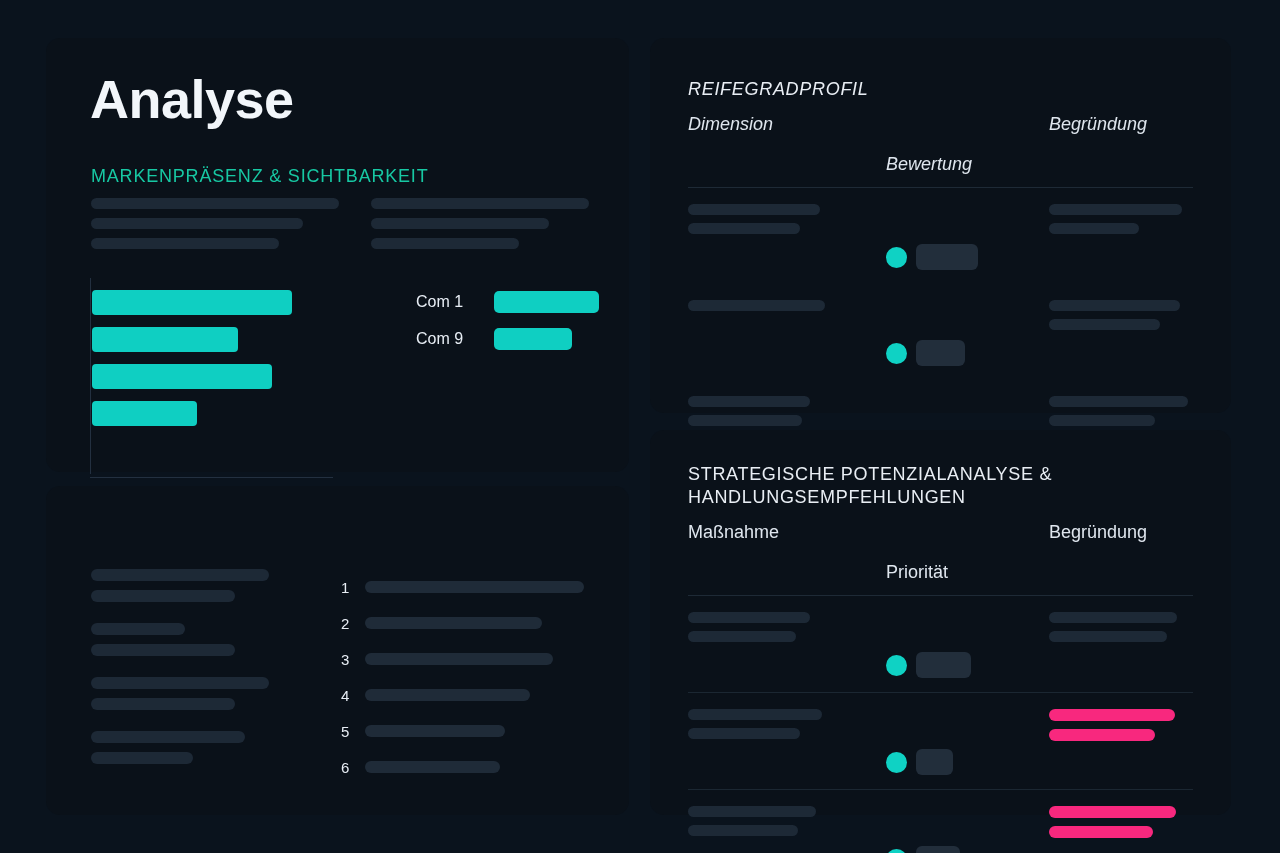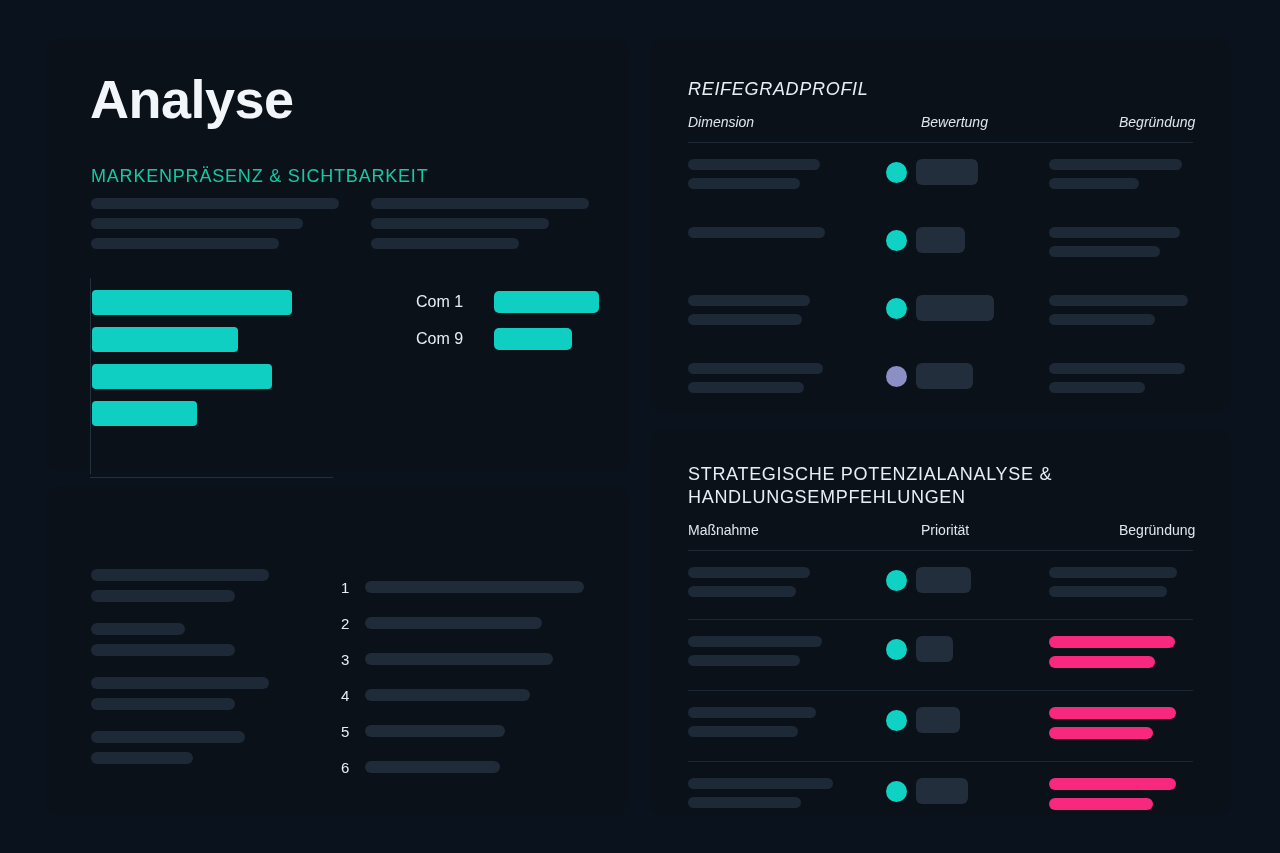--- a/index.html
+++ b/index.html
@@ -109,28 +109,27 @@
   .combar {
     height: 22px;
     border-radius: 5px;
     background: #0fcfc2;
   }
 
   
   .tbl { position: absolute; left: 38px; right: 38px; }
   .tbl-head {
     display: flex;
-    font-size: 14px;
+    font-size: 18px;
     color: #dfe6ee;
     padding-bottom: 12px;
     border-bottom: 1px solid #1e2a36;
-    gap: 35px;
   }
   .col-a { width: 198px; flex: none; }
-  .col-b { width: 163px; flex: none; }
+  .col-b { width: 163px; flex: none; margin-top: 40px; }
   .col-c { flex: 1; }
 
   .trow {
     display: flex;
     align-items: flex-start;
     padding: 16px 0 14px 0;
   }
   .trow.sep { border-bottom: 1px solid #1b2732; }
 
   .dot {

